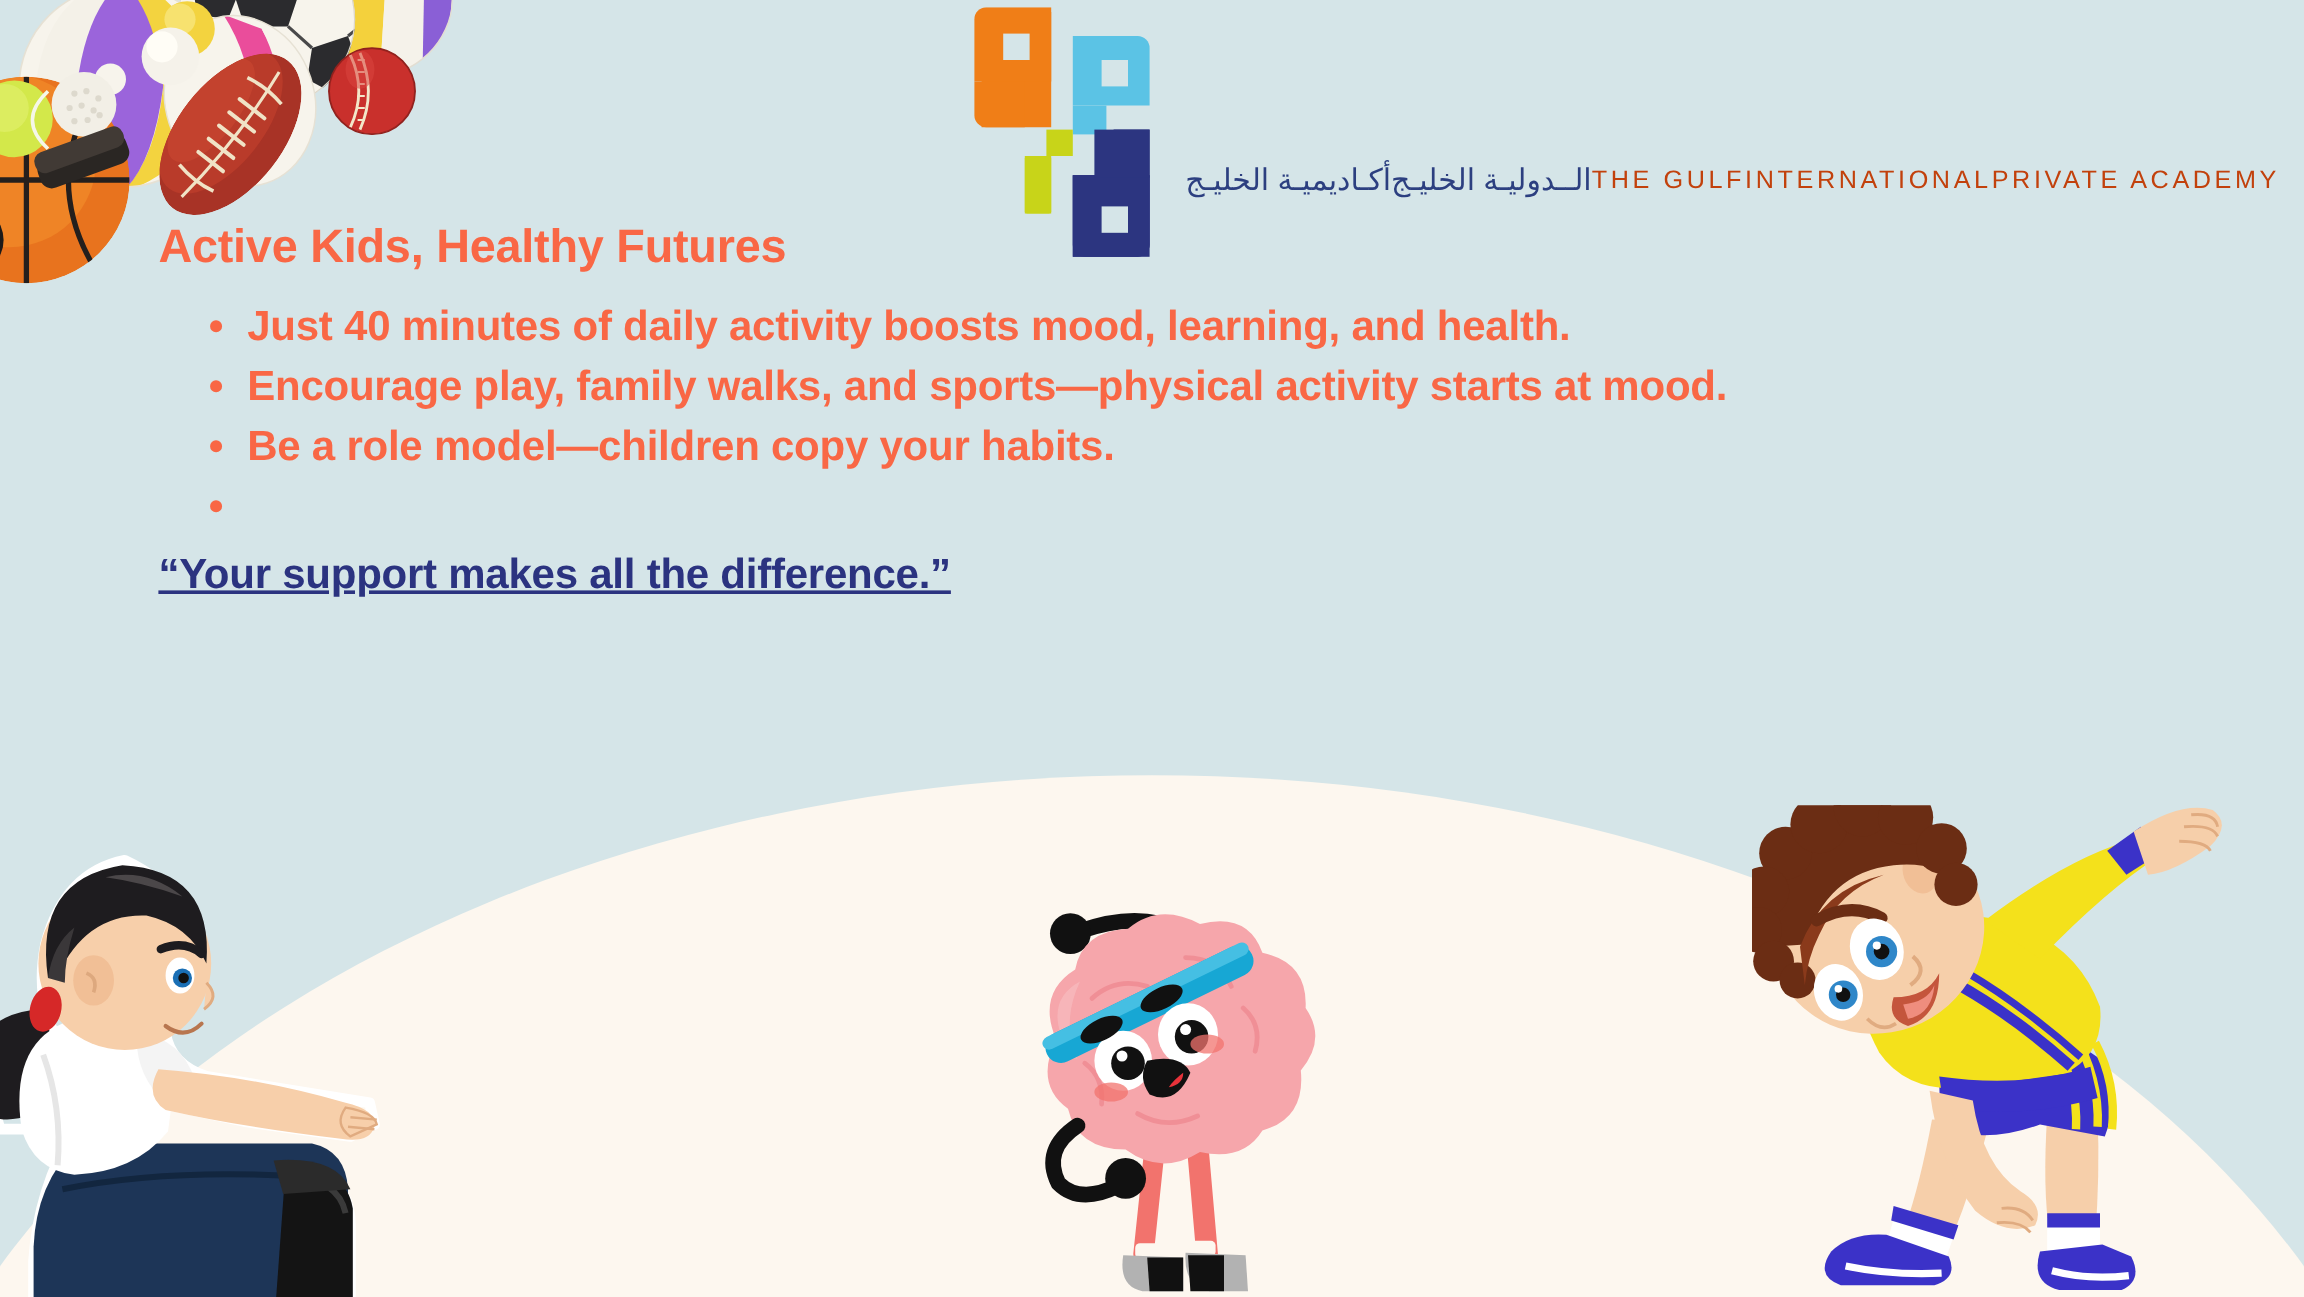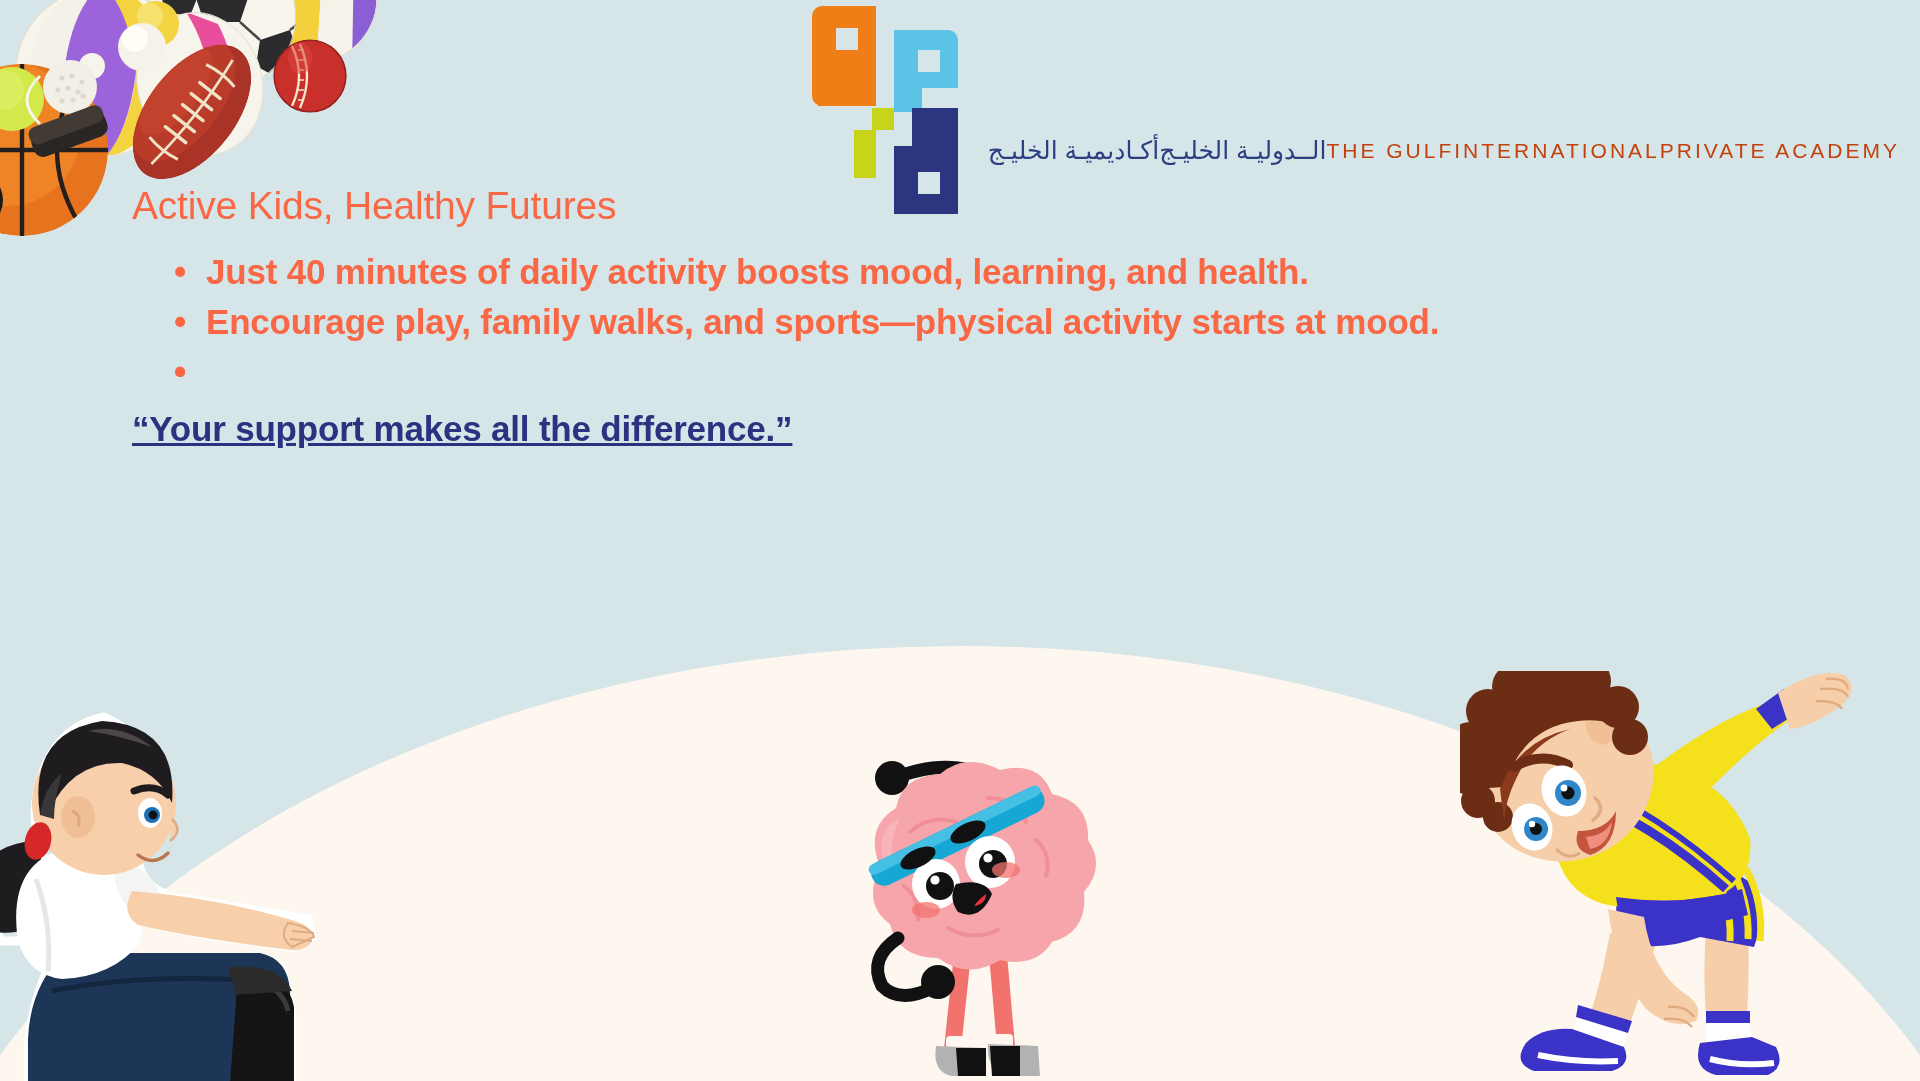--- a/index.html
+++ b/index.html
@@ -33,21 +33,21 @@
   
   .textblock{
     position:absolute;
     left:132px;top:186px;
     z-index:30;
     width:1700px;
   }
   .t-head1{
     color:#f96745;
     font-size:39px;
-    font-weight:normal;
+    font-weight:bold;
     letter-spacing:-0.2px;
     line-height:1.0;
     margin:0 0 22px 0;
     white-space:nowrap;
   }
   .t-head2{
     color:#2b3380;
     font-size:39px;
     font-weight:bold;
     letter-spacing:-0.2px;
@@ -286,20 +286,21 @@
       <li>
         <span class="bdot">•</span>
         <span>Just 40 minutes of daily activity boosts mood, learning, and health.</span>
       </li>
       <li>
         <span class="bdot">•</span>
         <span>Encourage play, family walks, and sports—physical activity starts at mood.</span>
       </li>
       <li>
         <span class="bdot">•</span>
+        <span>Be a role model—children copy your habits.</span>
       </li>
       <li>
         <span class="bdot">•</span>
       </li>
     </ul>
     <div class="t-quote">“Your support makes all the difference.”</div>
   </div>
 
   <div class="logo">
     <div class="logomark">

